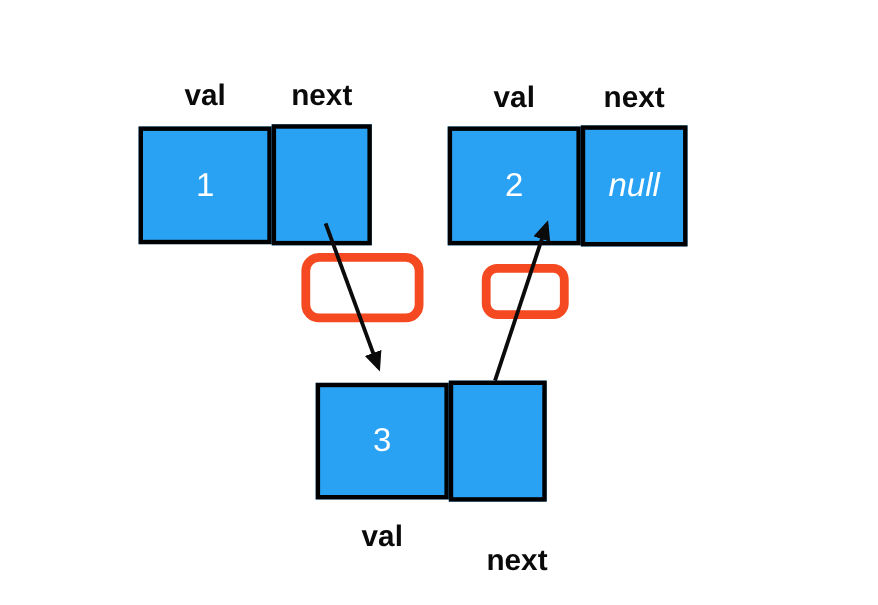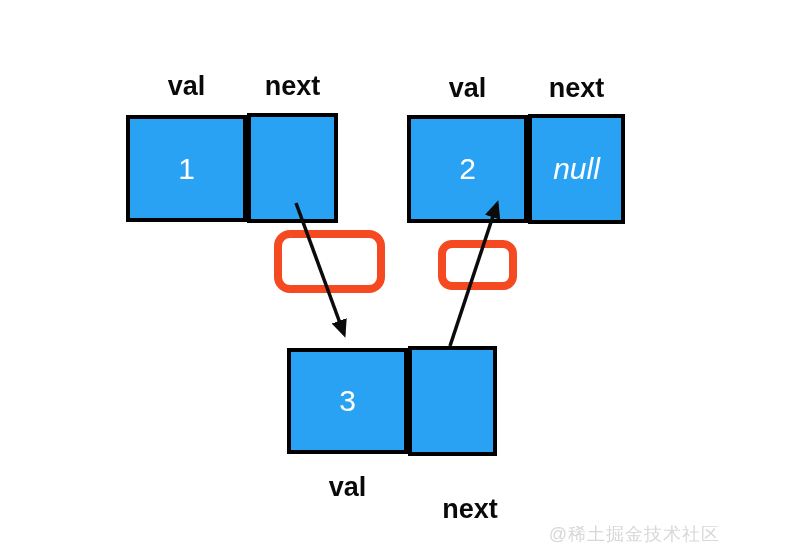--- a/index.html
+++ b/index.html
@@ -16,20 +16,21 @@
   body{
     background:var(--background);
     font-family:"Liberation Sans", sans-serif;
   }
   .stage{
     position:relative;
     width:728px;
     height:550px;
     background:var(--background);
     overflow:hidden;
+    padding-left:48px;
   }
   .cell{
     position:absolute;
     box-sizing:border-box;
     background:var(--cell-fill);
     border:4px solid var(--cell-border);
     display:flex;
     align-items:center;
     justify-content:center;
     color:var(--cell-text);
@@ -117,15 +118,14 @@
   <svg class="arrows" viewBox="0 0 798 550" xmlns="http://www.w3.org/2000/svg">
     <defs>
       <marker id="ah" markerUnits="userSpaceOnUse" markerWidth="20" markerHeight="18" refX="14" refY="8" orient="auto">
         <path d="M0,0 L18,8 L0,16 Z"></path>
       </marker>
     </defs>
     <line x1="296" y1="203" x2="344" y2="334" marker-end="url(#ah)"></line>
     <line x1="450" y1="346" x2="497" y2="204" marker-end="url(#ah)"></line>
   </svg>
 
-  <div class="watermark">@稀土掘金技术社区</div>
 
 </div>
 
 </body></html>

